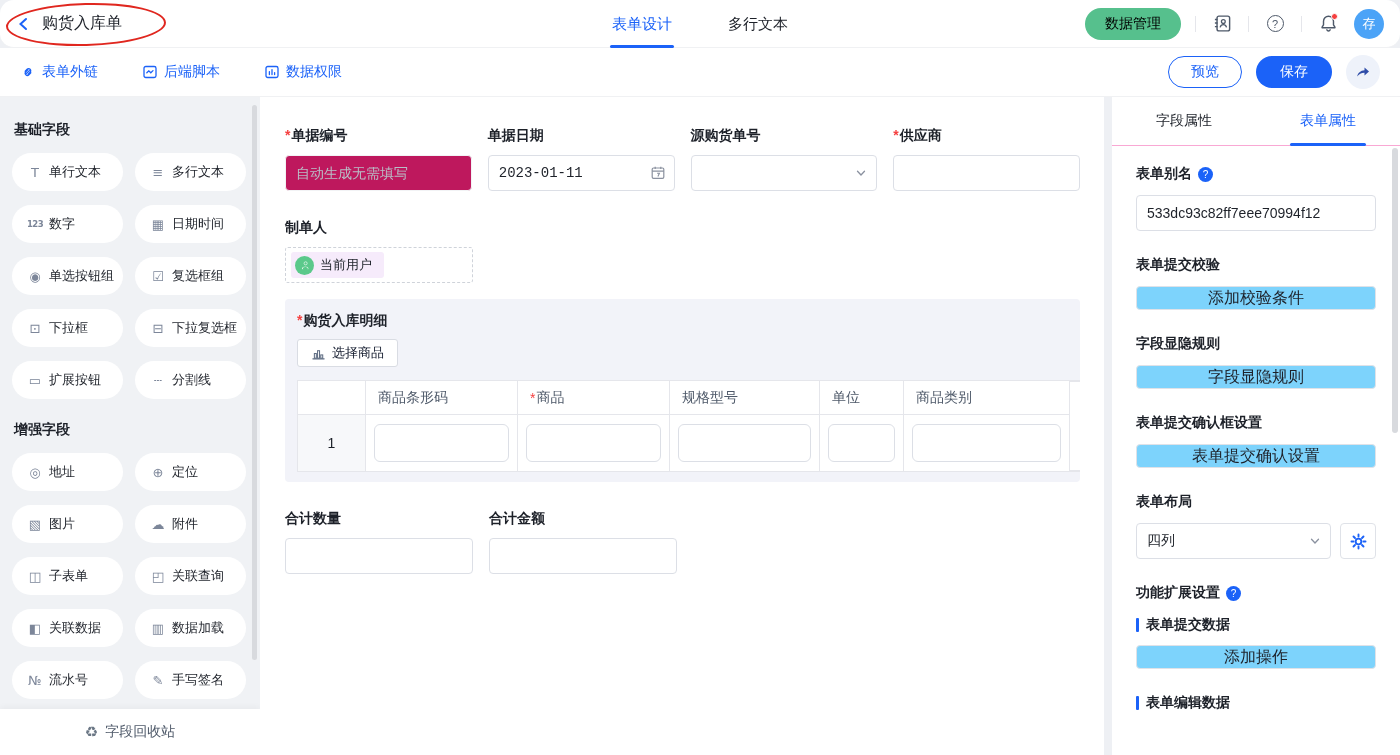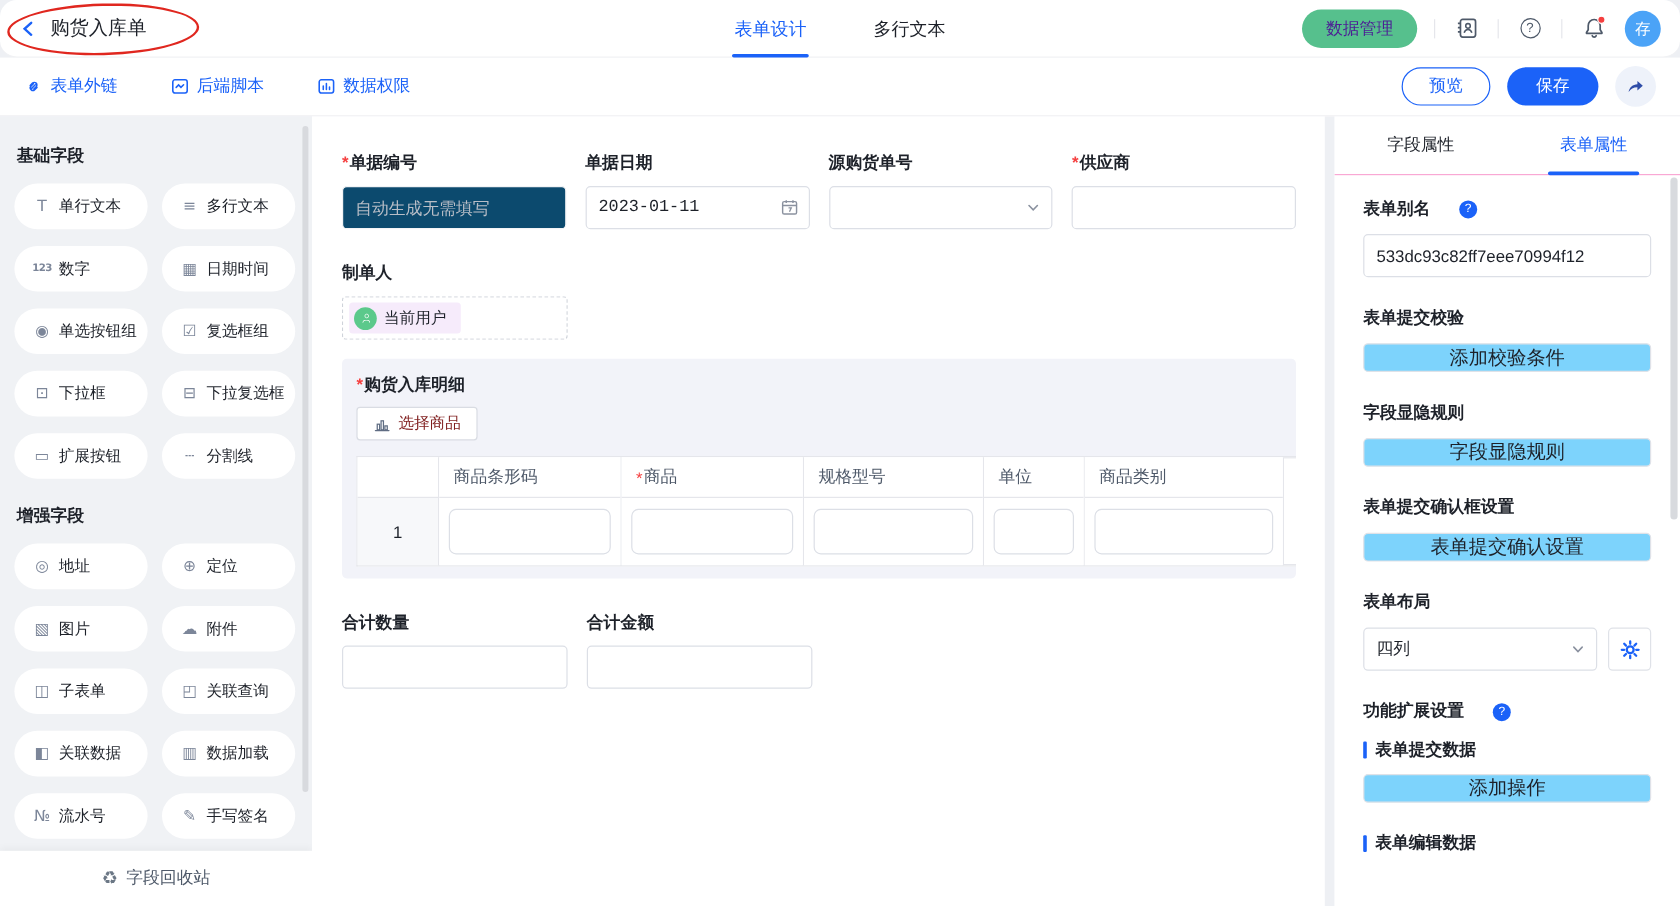--- a/index.html
+++ b/index.html
@@ -10,21 +10,21 @@
   .hdr { position:relative; height:48px; background:#fff; border-bottom:1px solid #f0f1f3; display:flex; align-items:center; padding:0 16px;border-radius:14px; }
   .hdr-left { display:flex; align-items:center; gap:10px; position:relative; z-index:1; }
   .back-btn { display:flex; align-items:center; cursor:pointer; }
   .hdr-title { font-size:16px; color:#1d2129; }
   .annot { position:absolute; left:6px; top:3px; width:160px; height:43px; border:2.6px solid #e0271f; border-radius:50%; transform:rotate(-1.5deg); pointer-events:none; z-index:5; }
   .hdr-tabs { position:absolute; left:50%; top:0; transform:translateX(-50%); height:48px; display:flex; gap:56px; }
   .htab { position:relative; display:flex; align-items:center; font-size:15px; color:#1d2129; cursor:pointer; }
   .htab.active { color:#1b62f8; }
   .htab.active::after { content:""; position:absolute; left:50%; transform:translateX(-50%); bottom:0; width:64px; height:3px; background:#1b62f8; border-radius:2px; }
   .hdr-right { margin-left:auto; display:flex; align-items:center; gap:14px; }
-  .btn-green { background:#56c08d; color:#4c1d95; border:none; height:32px; padding:0 20px; border-radius:16px; font-size:14px; cursor:pointer; }
+  .btn-green { background:#56c08d; color:#000000; border:none; height:32px; padding:0 20px; border-radius:16px; font-size:14px; cursor:pointer; }
   .vdiv { width:1px; height:16px; background:#e5e6eb; }
   .hicon { display:flex; align-items:center; justify-content:center; width:24px; height:24px; cursor:pointer; position:relative; }
   .help-outline { width:17px; height:17px; border:1.3px solid #4e5969; border-radius:50%; display:flex; align-items:center; justify-content:center; font-size:11px; color:#4e5969; }
   .red-dot { position:absolute; top:1px; right:2px; width:7px; height:7px; background:#f53f3f; border-radius:50%; border:1px solid #fff; }
   .avatar { width:30px; height:30px; border-radius:50%; background:#4ba3f7; color:#fff; font-size:13px; display:flex; align-items:center; justify-content:center; cursor:pointer; }
 
   
   .tbar { height:49px; background:#fff; display:flex; align-items:center; padding:0 20px; border-bottom:1px solid #f0f1f3; }
   .tlink { display:flex; align-items:center; gap:6px; color:#1b62f8; font-size:14px; margin-right:44px; cursor:pointer; }
   .tbar-right { margin-left:auto; display:flex; align-items:center; gap:14px; }
@@ -50,55 +50,55 @@
   .recycle-g { font-family:"DejaVu Sans",sans-serif; font-size:15px; color:#6b7785; }
   .sb-scroll { position:absolute; right:3px; top:8px; width:5px; height:555px; background:#d8dade; border-radius:3px; z-index:4; }
 
   
   .canvas { flex:1; background:#fff; margin-right:8px; padding:30px 24px 0 25px; overflow:hidden; }
   .fgrid { display:grid; grid-template-columns:repeat(4,1fr); gap:0 16px; }
   .flabel { font-size:14px; font-weight:700; color:#1d2129; margin-bottom:10px; }
   .req { color:#f53f3f; margin-right:1px; }
   .inp { width:100%; height:36px; border:1px solid #dcdfe6; border-radius:4px; padding:0 10px; font-size:14px; color:#1d2129; background:#fff; font-family:inherit; outline:none; }
   .inp::placeholder { color:#b9bec7; }
-  .inp.disabled { background:#0c4a6e; border-color:#f2f3f5; color:#b9bec7; }
+  .inp.disabled { background:#be185d; border-color:#f2f3f5; color:#b9bec7; }
   .ctl { position:relative;font-family:Liberation Mono, monospace; }
   .ctl .tail { position:absolute; right:9px; top:50%; transform:translateY(-50%); display:flex; pointer-events:none; }
 
   .row-creator { margin-top:28px; width:188px; }
   .dash-box { border:1px dashed #cfd3da; border-radius:3px; height:36px; display:flex; align-items:center; padding:0 5px; background:#fff; }
   .user-tag { display:flex; align-items:center; gap:6px; background:#f6ebfb; border-radius:3px; height:26px; padding:0 12px 0 4px; font-size:13px; color:#1d2129; }
   .tag-av { width:19px; height:19px; border-radius:50%; background:#5bc98b; display:flex; align-items:center; justify-content:center; }
   .tag-av .picon { transform:scale(.62); }
 
   
   .detail { margin-top:16px; background:#f2f3f9; border-radius:4px; padding:13px 0 10px 12px; }
   .detail .flabel { margin-bottom:9px; }
-  .btn-pick { height:28px; background:#fff; border:1px solid #d9dce3; border-radius:3px; padding:0 13px; font-size:13px; color:#7f1d1d; display:inline-flex; align-items:center; gap:6px; cursor:pointer; margin-bottom:13px; }
+  .btn-pick { height:28px; background:#fff; border:1px solid #d9dce3; border-radius:3px; padding:0 13px; font-size:13px; color:#0f172a; display:inline-flex; align-items:center; gap:6px; cursor:pointer; margin-bottom:13px; }
   .dtable { display:flex; border:1px solid #e5e6eb; border-right:none; background:#fff; margin-right:0; }
   .dcol { border-right:1px solid #e5e6eb; }
   .dcol .th { height:34px; display:flex; align-items:center; padding:0 12px; font-size:14px; color:#4e5969; border-bottom:1px solid #e5e6eb; background:#fff; white-space:nowrap; }
   .dcol .td { height:56px; display:flex; align-items:center; padding:0 8px; background:#fff; }
   .dcol .td .inp { height:38px; border-radius:6px; }
   .numcol .th { padding:0; }
   .numcol .td { justify-content:center; background:#f7f8fa; color:#1d2129; font-size:14px; padding:0; }
   .tstrip { width:10px; background:#fff; border-top:1px solid #e5e6eb; border-bottom:1px solid #e5e6eb; }
 
   .totals { margin-top:28px; display:flex; gap:16px; }
   .totals .fld { width:188px; }
 
   
   .panel { position:relative; width:288px; background:#fff; flex:none; overflow:hidden; }
   .ptabs { display:flex; height:49px; border-bottom:1px solid #f9a8d4; }
   .ptab { flex:1; display:flex; align-items:center; justify-content:center; font-size:14px; color:#1d2129; cursor:pointer; position:relative; }
   .ptab.active { color:#1b62f8; }
   .ptab.active::after { content:""; position:absolute; bottom:-1px; left:50%; transform:translateX(-50%); width:76px; height:3px; background:#1b62f8; border-radius:2px; }
   .pbody { padding:19px 24px 0 24px; }
   .pgroup { margin-bottom:25px; }
-  .plabel { font-size:14px; font-weight:700; color:#1d2129; margin-bottom:12px; display:flex; align-items:center; gap:24px; }
+  .plabel { font-size:14px; font-weight:700; color:#1d2129; margin-bottom:12px; display:flex; align-items:center; gap:6px; }
   .help-fill { width:15px; height:15px; border-radius:50%; background:#1b62f8; color:#fff; font-size:10px; display:inline-flex; align-items:center; justify-content:center; font-weight:400; cursor:pointer; }
   .pbtn { width:100%; height:24px; background:#7dd3fc; border:1px solid #dfe2e8; border-radius:4px; font-size:16px; color:#1d2129; cursor:pointer; font-family:inherit; }
   .layout-row { display:flex; gap:9px; align-items:center; }
   .layout-row .ctl { flex:1; }
   .gear-btn { width:36px; height:36px; border:1px solid #dfe2e8; border-radius:4px; background:#fff; display:flex; align-items:center; justify-content:center; cursor:pointer; flex:none; }
   .sublabel { font-size:14px; font-weight:700; color:#1d2129; margin-bottom:11px; display:flex; align-items:center; }
   .sublabel::before { content:""; width:3px; height:14px; background:#1b62f8; border-radius:1px; margin-right:7px; }
   .pn-scroll { position:absolute; right:2px; top:51px; width:6px; height:285px; background:#d8dade; border-radius:3px; }
 </style>
 </head>

